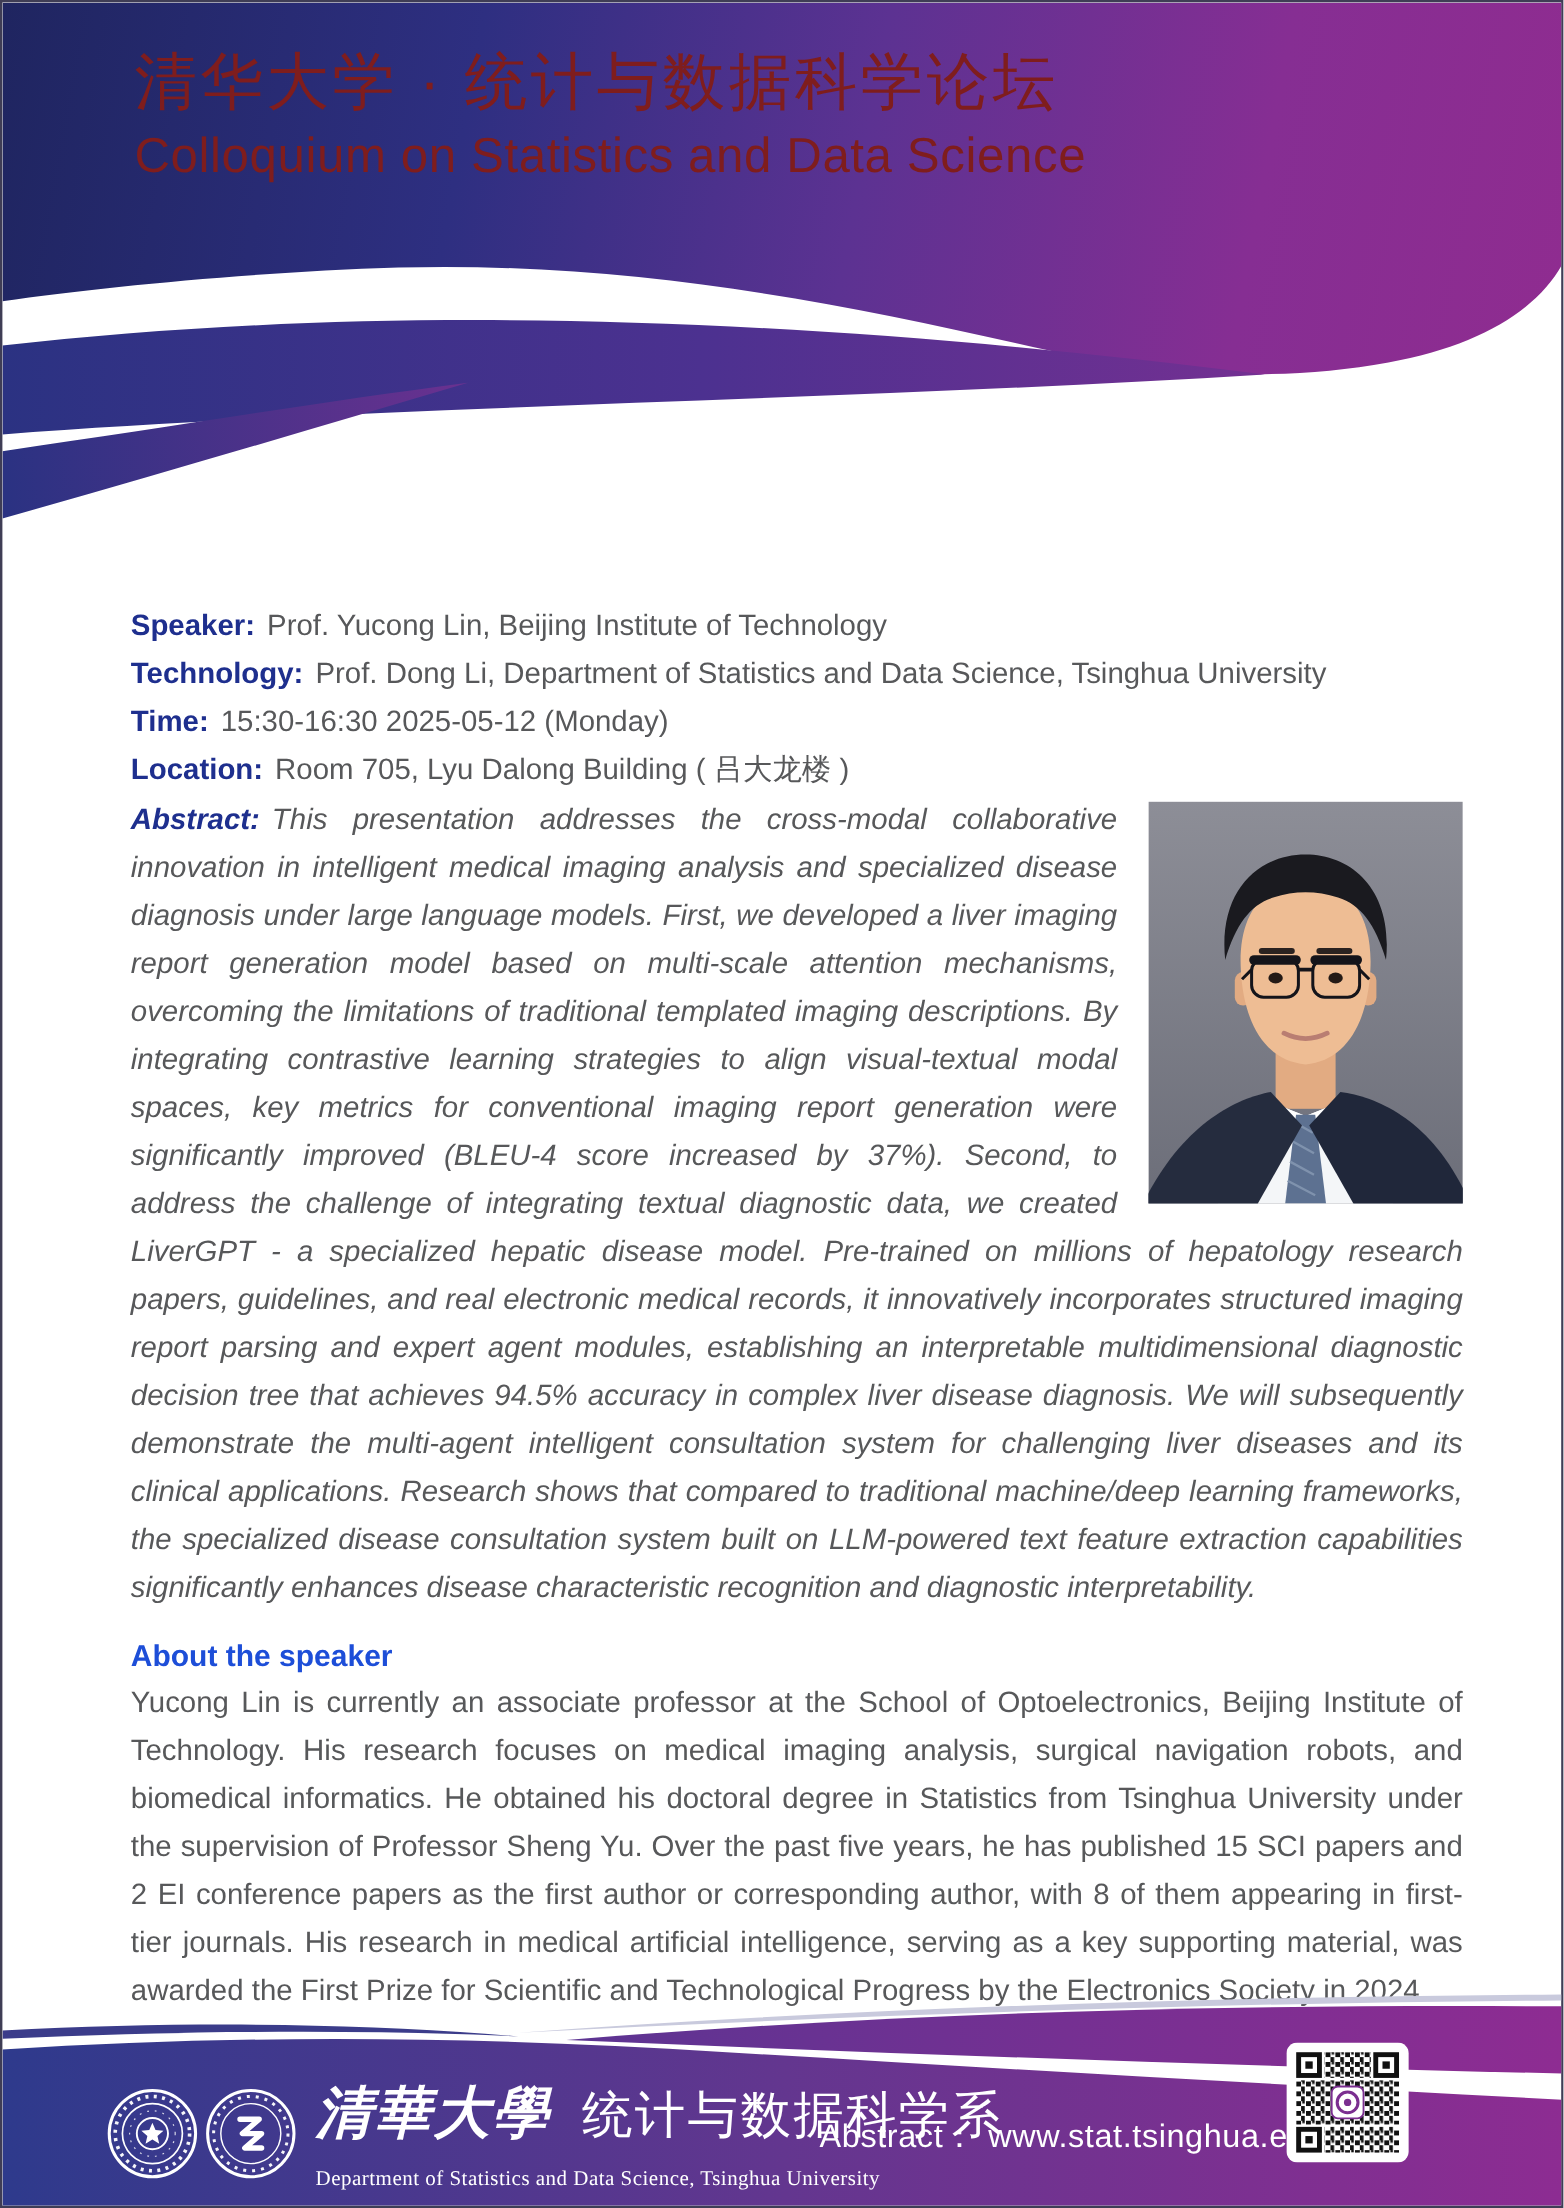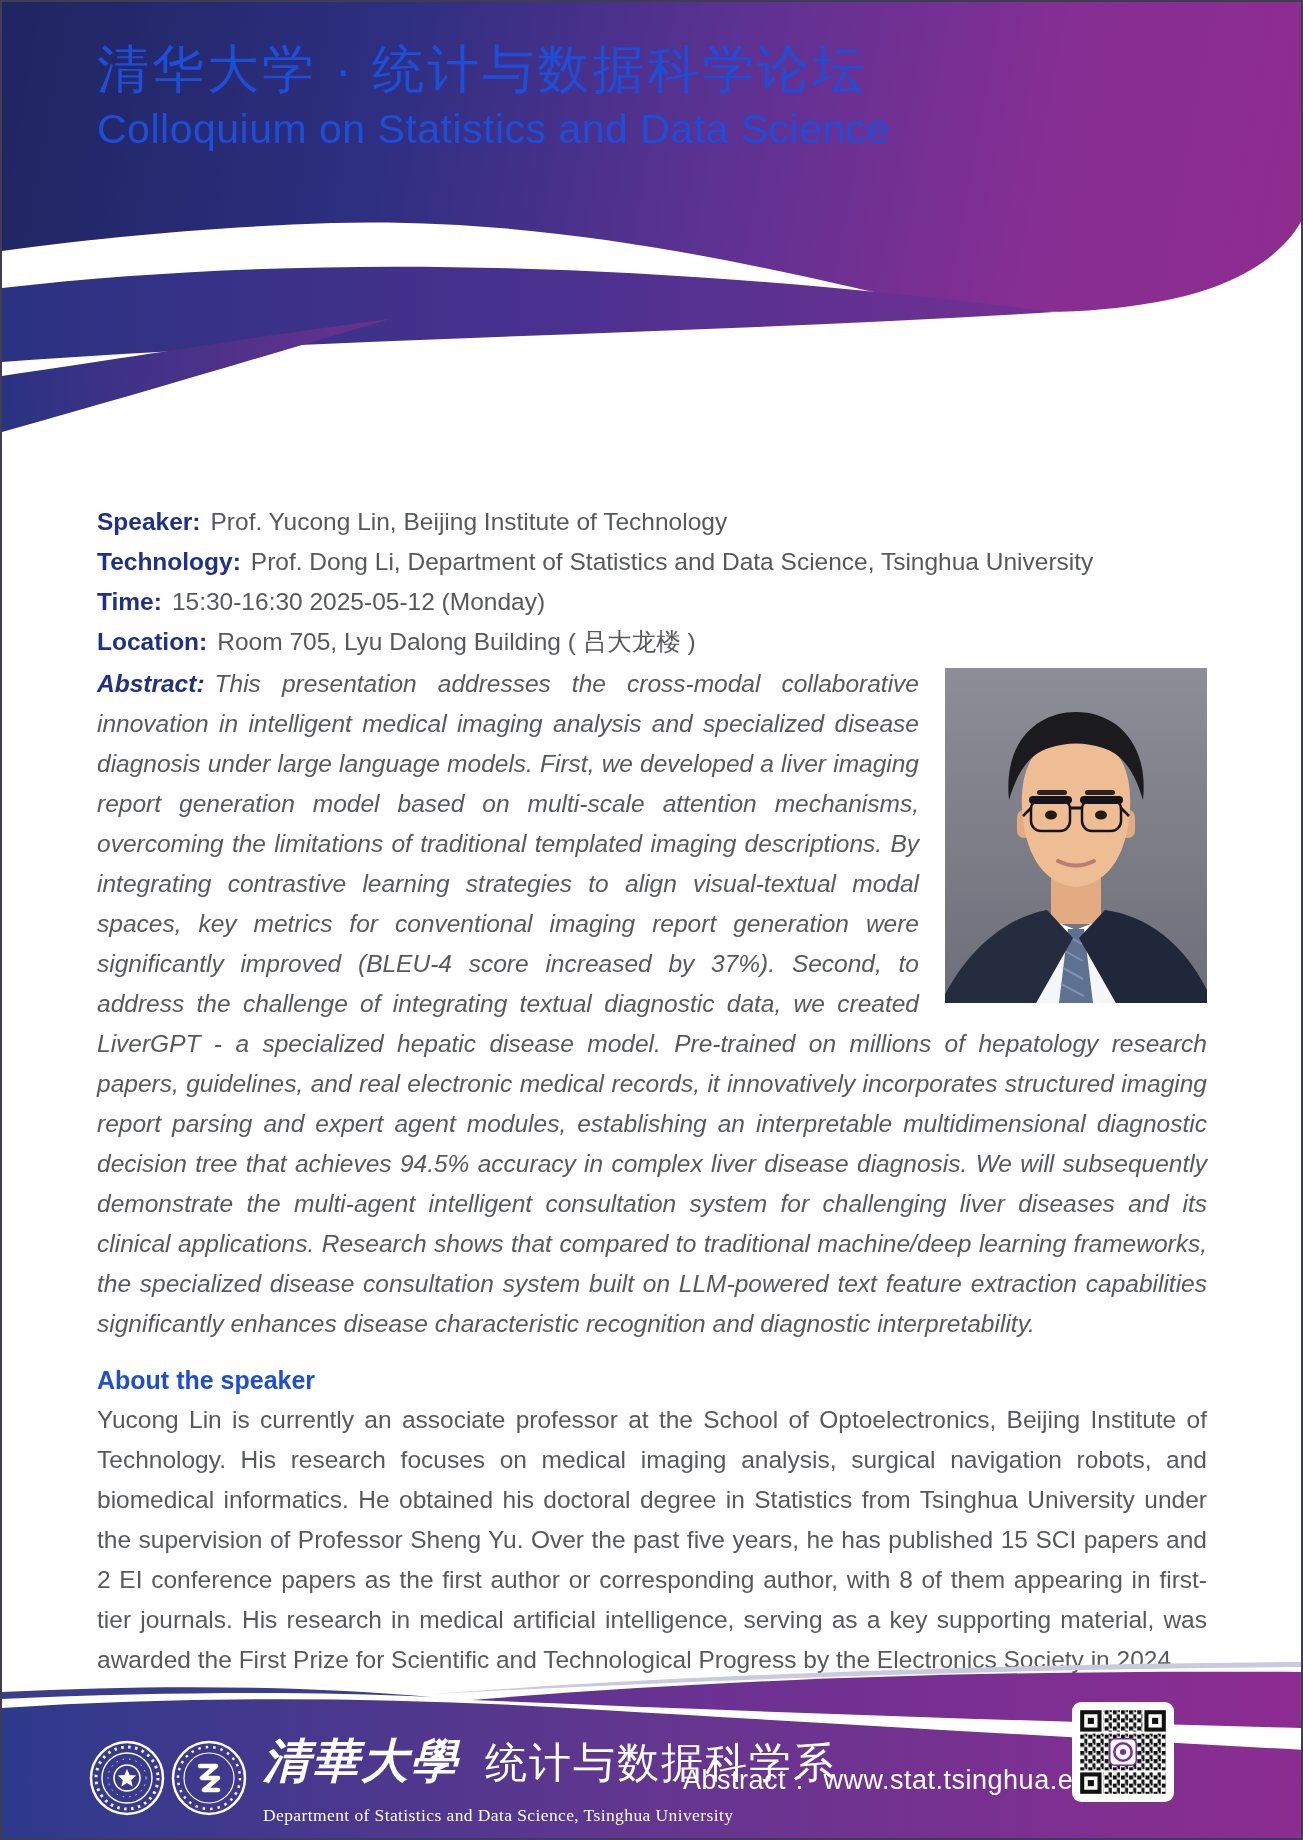--- a/index.html
+++ b/index.html
@@ -5,34 +5,34 @@
   html,body{margin:0;padding:0;background:#ffffff;}
   .poster{
     position:relative; width:1303px; height:1840px; margin:0 auto;
     background:#ffffff; overflow:hidden; box-sizing:border-box;
     border:2px solid #3f3d55;
     font-family:"Liberation Sans", sans-serif;
   }
   svg{display:block;}
   
   .header-art{position:absolute;top:0;left:0;}
-  .header-text{position:absolute;top:36px;left:95px;color:#1d4ed8;}
+  .header-text{position:absolute;top:36px;left:110px;color:#7f1d1d;}
   .header-text .zh{font-size:52px;letter-spacing:3px;font-weight:400;line-height:62px;}
   .header-text .en{font-size:41px;letter-spacing:0.5px;font-weight:400;line-height:50px;margin-top:4px;}
   
   .talk-title{
     position:absolute;top:314px;left:97px;width:920px;text-align:center;
     font-weight:700;font-size:41.5px;line-height:51px;letter-spacing:-0.5px;
     color:#4a3190;
     background:linear-gradient(90deg,#2f2f8b 0%,#3c2f8d 35%,#6f3193 72%,#8e2d94 100%);
     -webkit-background-clip:text;background-clip:text;-webkit-text-fill-color:transparent;
   }
   .talk-title div{white-space:nowrap;}
   
-  .content{position:absolute;top:500px;left:95px;width:1110px;color:#57585a;
+  .content{position:absolute;top:500px;left:107px;width:1110px;color:#57585a;
     font-size:24.5px;line-height:40px;}
   .detail-row{white-space:nowrap;}
   .lbl{color:#1e2f8e;font-weight:700;margin-right:10px;}
   p.abstract,p.about{margin:0;text-align:justify;}
   p.abstract{margin-top:2px;font-style:italic;}
   .about-h{font-weight:700;color:#1d4ed8;margin-top:16px;font-size:25px;}
   .photo{float:right;width:262px;height:335px;margin:4px 0 12px 26px;}
   
   .footer-art{position:absolute;left:0;top:1640px;}
   .seal{position:absolute;top:1737px;}

